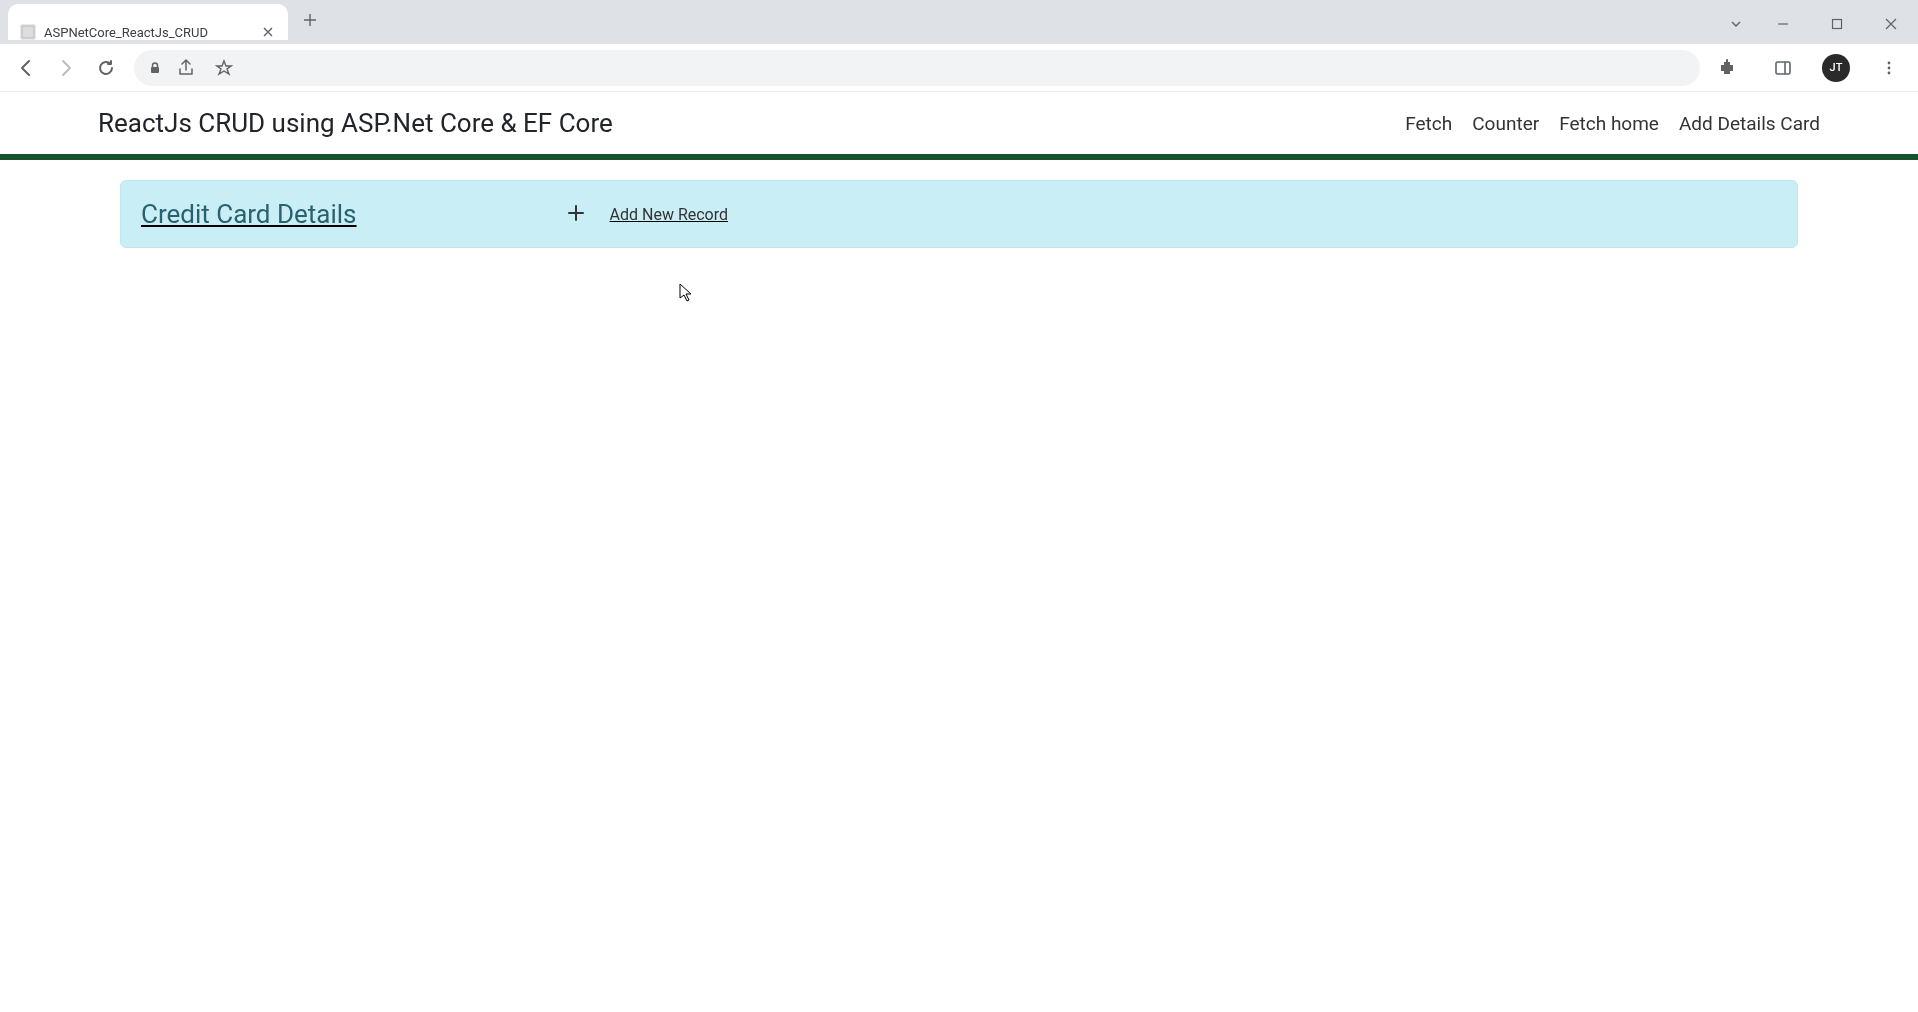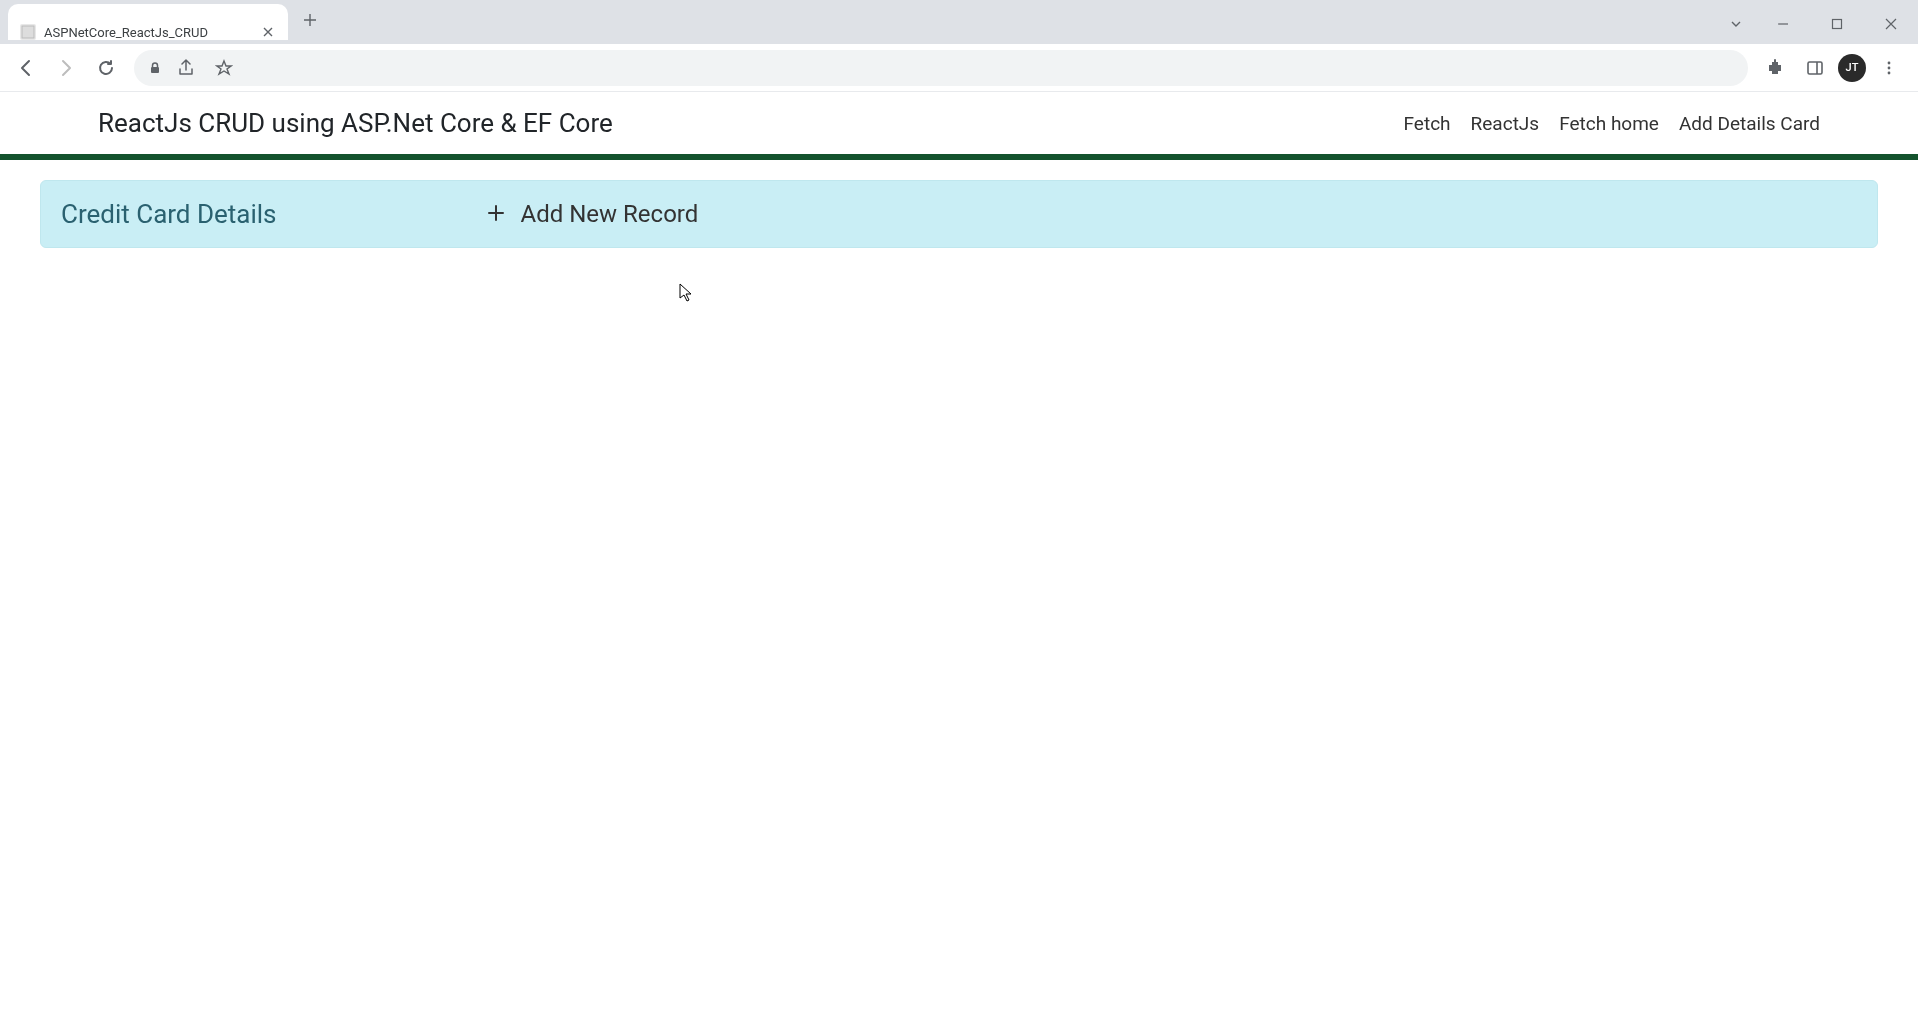--- a/index.html
+++ b/index.html
@@ -172,21 +172,21 @@
       color: #202124;
     }
 
     .url-text .path {
       color: #5f6368;
     }
 
     .toolbar-icons {
       display: flex;
       align-items: center;
-      gap: 6px;
+      gap: 22px;
       padding-right: 4px;
     }
 
     .toolbar-icon {
       width: 34px;
       height: 34px;
       display: flex;
       align-items: center;
       justify-content: center;
       border-radius: 50%;
@@ -234,44 +234,45 @@
     }
 
     .nav-link {
       font-size: 19px;
       color: #333;
       text-decoration: none;
       cursor: pointer;
     }
 
     .main-area {
-      padding: 20px 40px;
+      padding: 20px 120px;
+      text-decoration: underline;
     }
 
     .card-header {
       background: #c9eef5;
       border: 1px solid #bfe7ee;
       border-radius: 6px;
       padding: 18px 20px;
       display: flex;
       align-items: center;
     }
 
     .card-title {
       font-size: 26px;
       font-weight: 400;
       color: #2a6170;
     }
 
     .add-record-btn {
       display: flex;
       align-items: center;
-      gap: 16px;
+      gap: 25px;
       margin-left: 210px;
-      font-size: 24px;
+      font-size: 16px;
       color: #333;
       cursor: pointer;
     }
 
     .plus-icon {
       font-size: 22px;
       font-weight: 400;
     }
 
     
@@ -387,21 +388,21 @@
         </svg>
     </div>
   </div>
 </div>
 
 <div class="page-content">
   <div class="app-nav">
     <div class="app-title">ReactJs CRUD using ASP.Net Core &amp; EF Core</div>
     <div class="nav-links">
       <a class="nav-link">Fetch</a>
-      <a class="nav-link">ReactJs</a>
+      <a class="nav-link">Counter</a>
       <a class="nav-link">Fetch home</a>
       <a class="nav-link">Add Details Card</a>
     </div>
   </div>
 
   <div class="main-area">
     <div class="card-header">
       <div class="card-title">Credit Card Details</div>
       <div class="add-record-btn">
         <span class="plus-icon">

